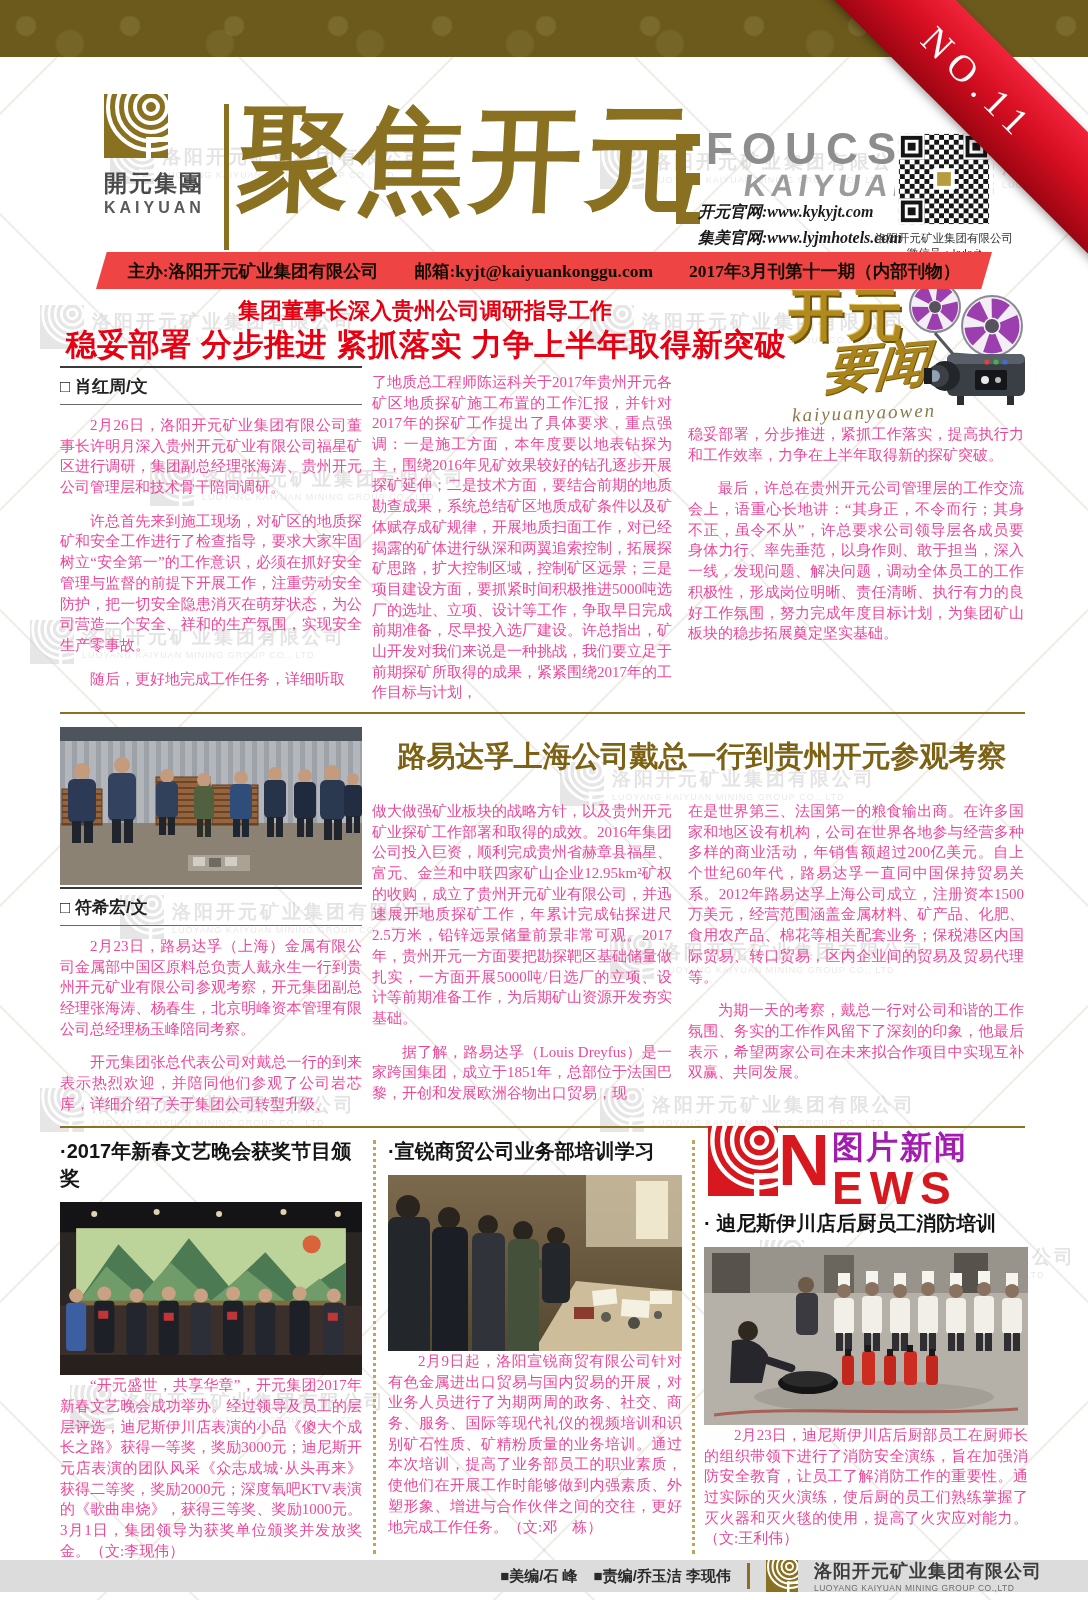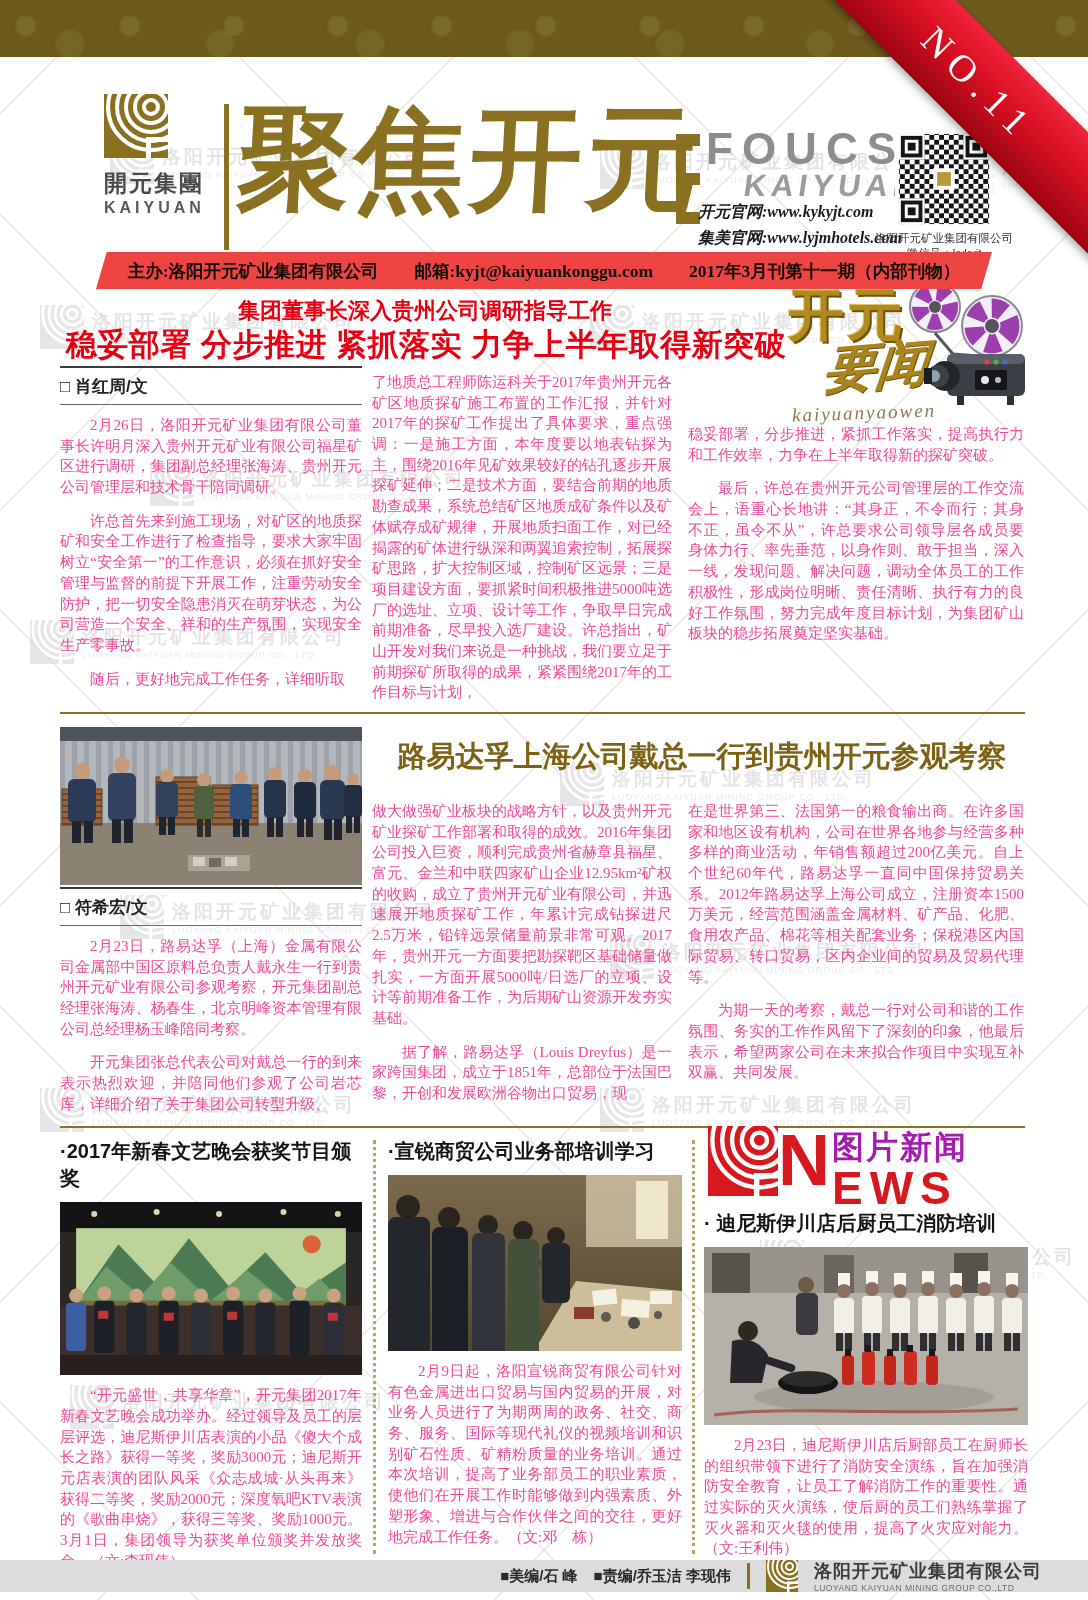--- a/index.html
+++ b/index.html
@@ -88,21 +88,21 @@
   #headline2 { left:378px; top:737px; width:648px; text-align:center; z-index:3;
     font-family:"Liberation Sans",sans-serif; font-weight:900; font-size:29px; color:#7d6114; white-space:nowrap; }
   #a2-col1 { left:60px; top:887px; width:302px; z-index:3; }
   #a2-col2 { left:372px; top:801px; width:300px; z-index:3; }
   #a2-col3 { left:688px; top:801px; width:336px; z-index:3; }
 
   
   .dotdiv { position:absolute; width:0; border-left:3px dotted #bfa653; z-index:3; }
   .b-head { font-family:"Liberation Sans",sans-serif; font-weight:bold; font-size:20px; color:#141414; margin:0 0 10px; }
   .b-photo { display:block; width:100%; }
-  .b-body { margin-top:10px; }
+  .b-body { }
   #b-left { left:60px; top:1138px; width:302px; z-index:3; }
   #b-mid  { left:388px; top:1138px; width:294px; z-index:3; }
   #b-right{ left:704px; top:1126px; width:324px; z-index:3; }
   #news-logo { display:flex; align-items:flex-start; height:84px; }
   #news-logo svg { width:78px; height:70px; color:#d7191f; }
   #news-n { font-family:"Liberation Sans",sans-serif; font-weight:900; font-size:72px; line-height:.95; color:#d7191f; margin-left:-4px; }
   #news-col { margin-left:2px; }
   #news-cn { font-family:"Liberation Sans",sans-serif; font-weight:900; font-size:32px; color:#a21caf; letter-spacing:2px; }
   #news-ews { font-family:"Liberation Sans",sans-serif; font-weight:900; font-size:46px; line-height:.8; color:#d7191f; letter-spacing:7px; }
 

